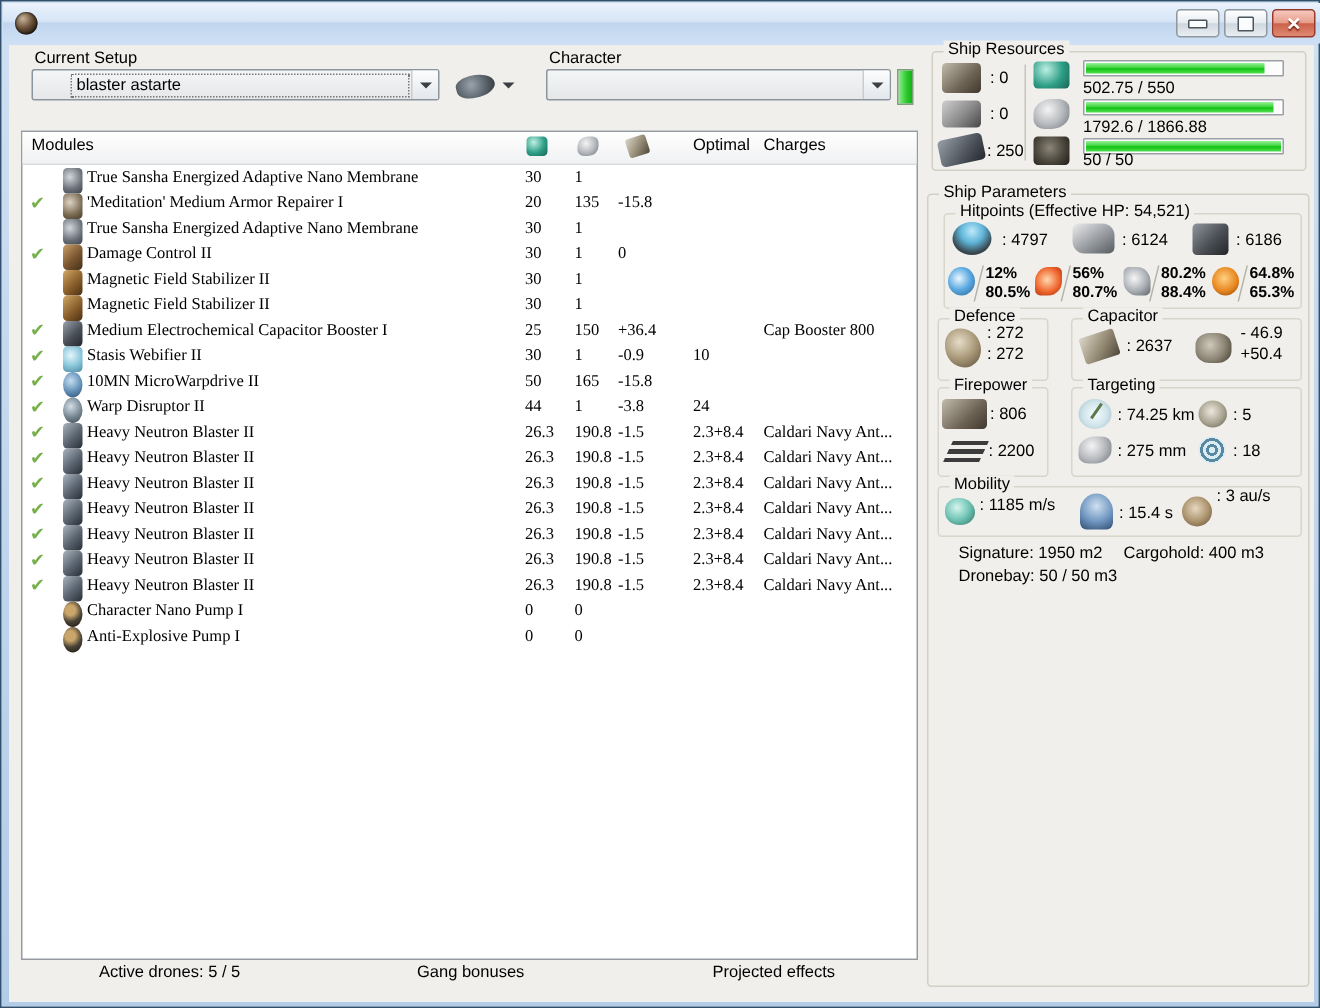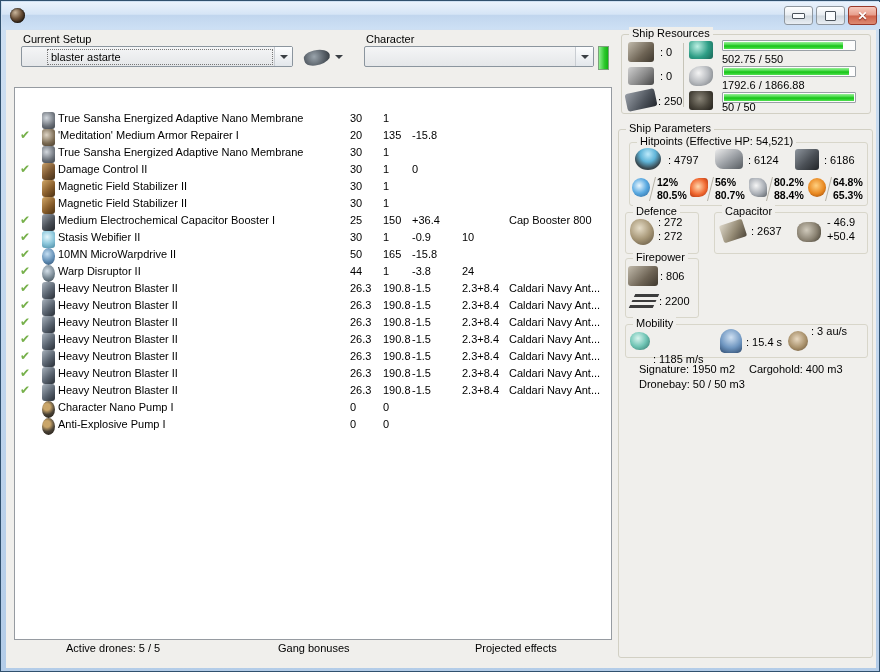--- a/index.html
+++ b/index.html
@@ -58,21 +58,21 @@
   .i-warp{background:radial-gradient(circle at 45% 40%,#e8d8c0,#a8906a 55%,#5e4a30);border-radius:50%;}
   
   .pbar{position:absolute;height:11px;width:134px;border:1px solid #9aa0a6;background:#fdfdfd;border-radius:1px;box-sizing:border-box;padding:1px;}
   .pbar i{display:block;height:100%;background:linear-gradient(180deg,#95f295 0%,#3fd43f 45%,#12c212 55%,#52e052 100%);}
   .vline{position:absolute;width:1px;background:#c6c4b8;}
   
   #mod-panel{position:absolute;left:8px;top:57px;width:598px;height:553px;border:1px solid #969ba1;background:#fff;box-sizing:border-box;}
   #mod-header{position:absolute;left:0;top:0;right:0;height:21px;background:linear-gradient(#ffffff,#f0f1f3);border-bottom:1px solid #d7d9dd;}
   #mod-header .h{position:absolute;top:3px;}
   #mod-header .hi{position:absolute;top:3px;width:14px;height:13px;}
-  #mod-rows{position:absolute;left:0;top:22px;right:0;bottom:0;overflow:hidden;}
+  #mod-rows{position:absolute;left:0;top:22px;right:0;bottom:0;overflow:hidden;font-family:Liberation Serif, serif;}
   .mod-row{position:relative;height:17px;line-height:17px;white-space:nowrap;}
   .mod-row span{position:absolute;top:0;height:17px;line-height:16px;}
   .chk{left:5px;color:#76b04a;font-size:12px;}
   .mod-icon{left:27px;top:2px !important;width:13px;height:13px;border-radius:3px;}
   .mname{left:43px;}
   .c.cpu{left:335px;} .c.pg{left:368px;} .c.cap{left:397px;} .c.opt{left:447px;} .c.chg{left:494px;width:100px;overflow:hidden;}
   .mi-membrane{background:radial-gradient(circle at 35% 35%,#d3d8de,#6a7078 60%,#3c4148);}
   .mi-repairer{background:radial-gradient(circle at 35% 35%,#ddd4c5,#7a6a52 60%,#473c2c);}
   .mi-damage-control{background:linear-gradient(135deg,#c9a06a,#7a5630 55%,#42301a);}
   .mi-magstab{background:linear-gradient(135deg,#d2a868,#8a5f2c 55%,#4a3012);}
@@ -154,20 +154,28 @@
         </span>
       <span class="stat" style="left:100px;top:44px;">1792.6 / 1866.88</span>
       <span class="gi i-drones" style="left:67px;top:56px;width:24px;height:19px;"></span>
       <span class="pbar" style="left:100px;top:57px;">
           <i style="width: 100%;"></i>
         </span>
       <span class="stat" style="left:100px;top:66px;">50 / 50</span>
     </div>
 
     <div id="mod-panel">
+      <div id="mod-header">
+        <span class="h" style="left:6px;">Modules</span>
+        <span class="hi gi i-cpu" style="left:336px;"></span>
+        <span class="hi gi i-powergrid" style="left:370px;"></span>
+        <span class="hi gi i-battery" style="left:403px;"></span>
+        <span class="h" style="left:447px;">Optimal</span>
+        <span class="h" style="left:494px;">Charges</span>
+      </div>
       <div id="mod-rows">
           <div class="mod-row">
             <span class="chk"></span>
             <span class="mod-icon mi-membrane"></span>
             <span class="mname">True Sansha Energized Adaptive Nano Membrane</span>
             <span class="c cpu">30</span>
             <span class="c pg">1</span>
             <span class="c cap"></span>
             <span class="c opt"></span>
             <span class="c chg"></span>
@@ -414,25 +422,36 @@
       </div>
 
       <div class="group" style="left:6px;top:128px;width:74px;height:60px;border-color:#d8d6ca;">
         <span class="legend">Firepower</span>
         <span class="gi i-turret" style="left:2px;top:7px;width:30px;height:20px;"></span>
         <span class="stat" style="left:34px;top:11px;">: 806</span>
         <span class="gi i-volley" style="left:6px;top:35px;width:24px;height:14px;"></span>
         <span class="stat" style="left:33px;top:36px;">: 2200</span>
       </div>
 
+      <div class="group" style="left:95px;top:128px;width:154px;height:60px;border-color:#d8d6ca;">
+        <span class="legend">Targeting</span>
+        <span class="gi i-radar" style="left:4px;top:7px;width:22px;height:20px;"></span>
+        <span class="stat" style="left:30px;top:12px;">: 74.25 km</span>
+        <span class="gi i-compass" style="left:84px;top:8px;width:19px;height:18px;"></span>
+        <span class="stat" style="left:107px;top:12px;">: 5</span>
+        <span class="gi i-powergrid" style="left:4px;top:32px;width:22px;height:18px;"></span>
+        <span class="stat" style="left:30px;top:36px;">: 275 mm</span>
+        <span class="gi i-scanres" style="left:84px;top:32px;width:18px;height:18px;"></span>
+        <span class="stat" style="left:107px;top:36px;">: 18</span>
+      </div>
 
       <div class="group" style="left:6px;top:194px;width:243px;height:34px;border-color:#d8d6ca;">
         <span class="legend">Mobility</span>
         <span class="gi i-speed" style="left:4px;top:7px;width:20px;height:18px;"></span>
-        <span class="stat" style="left:27px;top:28px;">: 1185 m/s</span>
+        <span class="stat" style="left:27px;top:6px;">: 1185 m/s</span>
         <span class="gi i-align" style="left:94px;top:4px;width:22px;height:24px;"></span>
         <span class="stat" style="left:120px;top:11px;">: 15.4 s</span>
         <span class="gi i-warp" style="left:162px;top:6px;width:20px;height:20px;"></span>
         <span class="stat" style="left:185px;top:0;">: 3 au/s</span>
       </div>
 
       <span class="sig-lines" style="left:20px;top:233px;">Signature: 1950 m2</span>
       <span class="sig-lines" style="left:130px;top:233px;">Cargohold: 400 m3</span>
       <span class="sig-lines" style="left:20px;top:248px;">Dronebay: 50 / 50 m3</span>
     </div>

